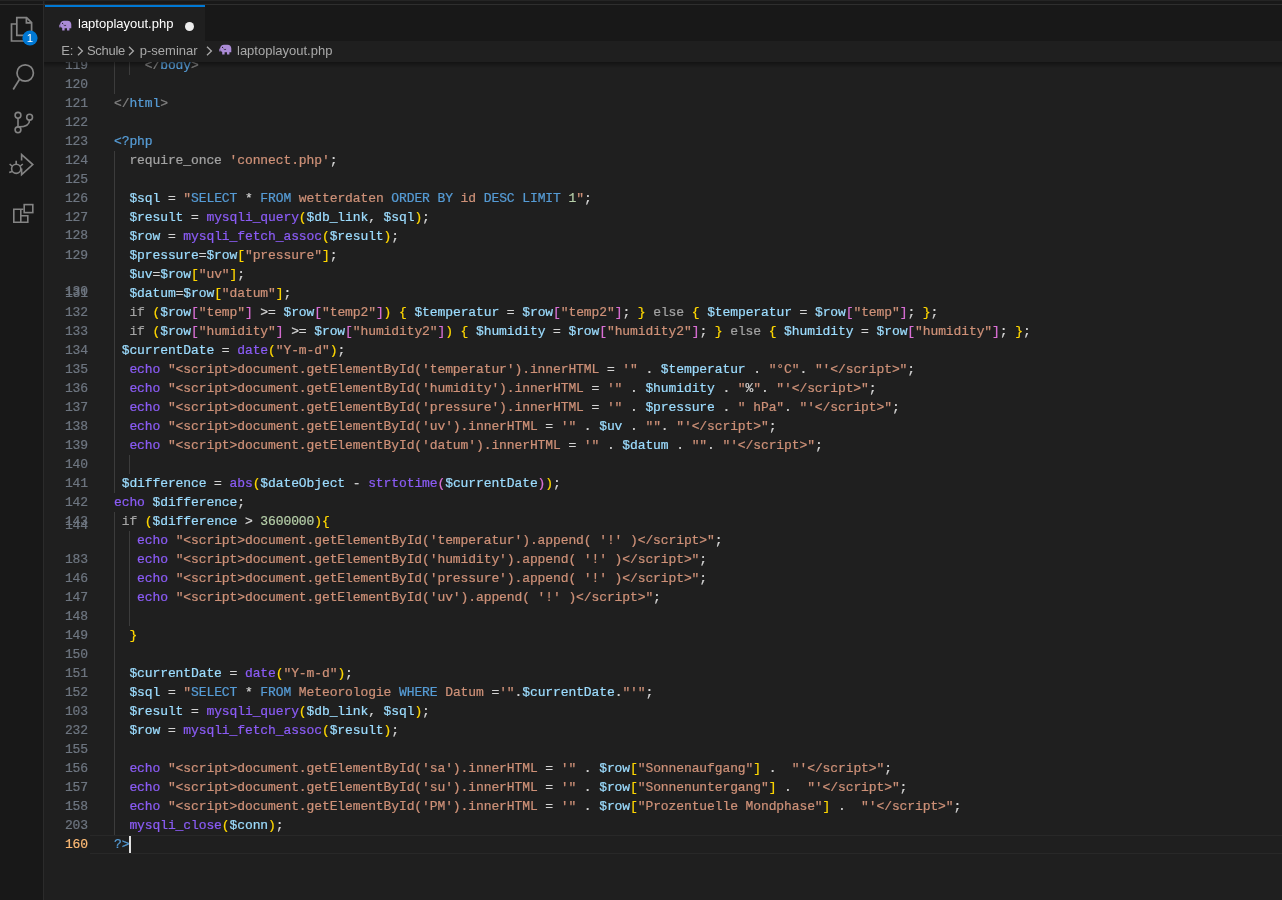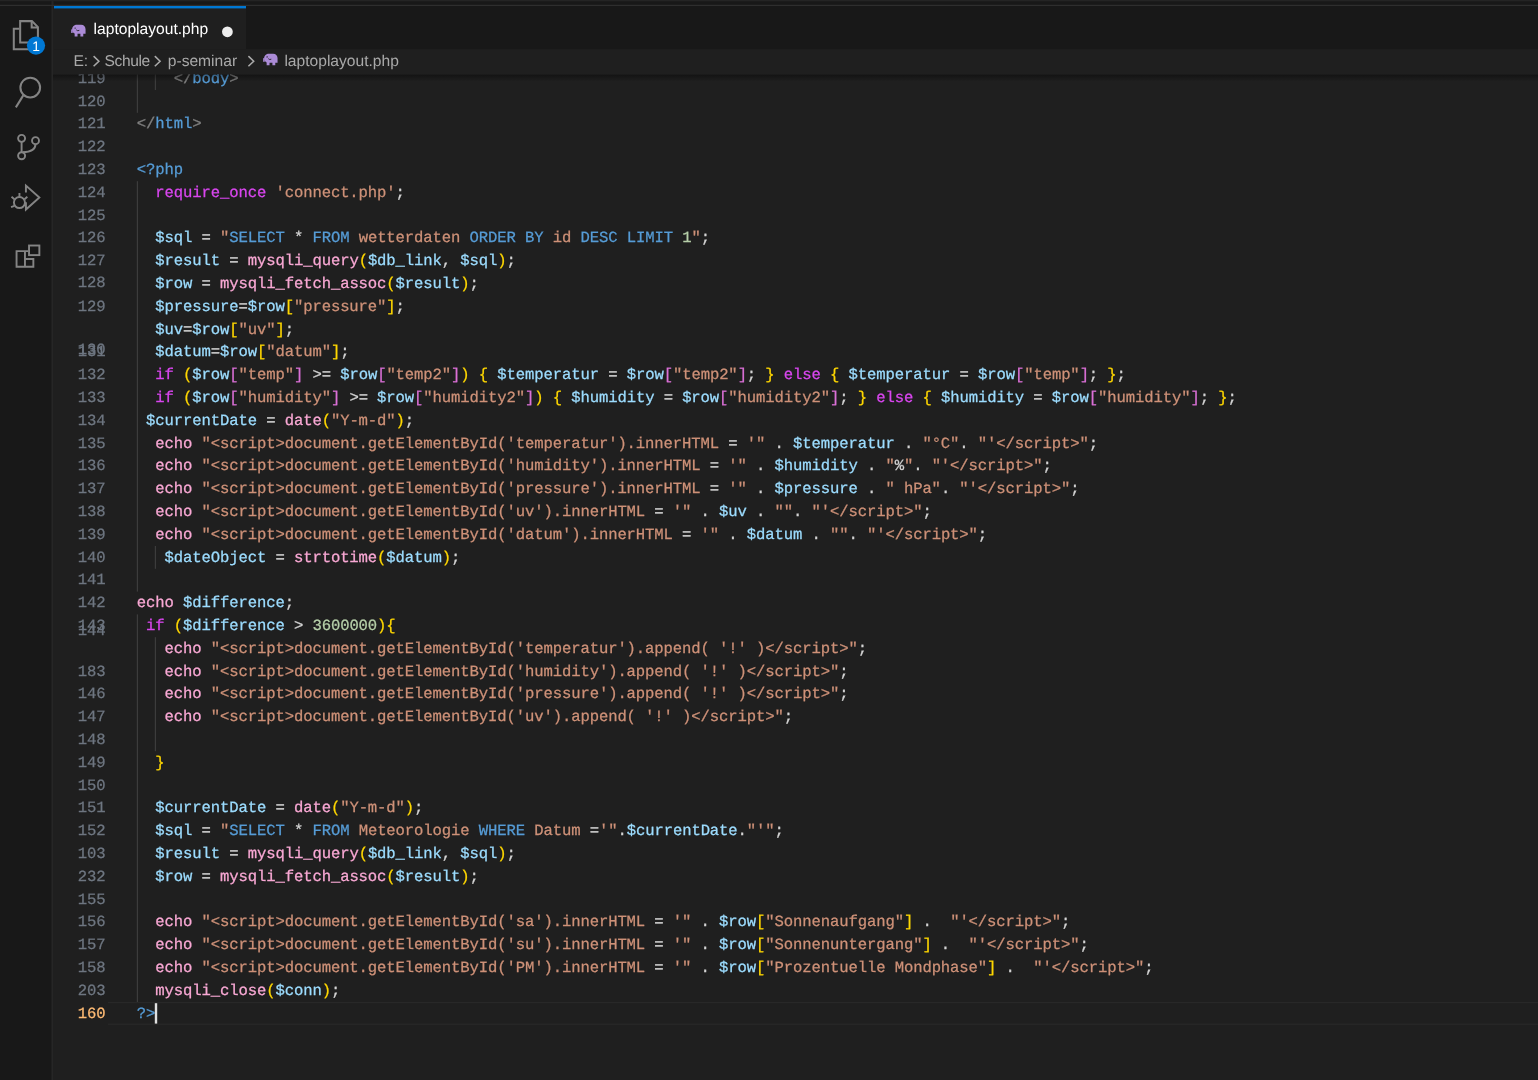--- a/index.html
+++ b/index.html
@@ -21,21 +21,21 @@
   -webkit-text-stroke:0.22px}
 #editor .cl{position:absolute;left:70px;height:19px;line-height:19px;white-space:pre;color:#d4d4d4}
 #editor .ln{position:absolute;left:0;width:44px;height:19px;line-height:19px;text-align:right;color:#6e7681}
 #editor .ln.cur{color:#fdba74}
 #editor .ig{position:absolute;width:1px;background:#3c3c3c}
 #curline{position:absolute;left:46px;right:0;height:19px;border-top:1px solid #282828;
   border-bottom:1px solid #282828}
 #cursor{position:absolute;width:2px;height:17px;background:#e0e0e0}
 #shadow{position:absolute;left:0;top:0;width:100%;height:6px;
   background:linear-gradient(rgba(0,0,0,0.4),rgba(0,0,0,0));z-index:5}
-.k{color:#d946ef}.t{color:#569cd6}.p{color:#808080}.f{color:#f9a8d4}.v{color:#9cdcfe}
+.k{color:#a3a3a3}.t{color:#569cd6}.p{color:#808080}.f{color:#8b5cf6}.v{color:#9cdcfe}
 .s{color:#ce9178}.n{color:#b5cea8}.o{color:#d4d4d4}.b1{color:#ffd700}.b2{color:#da70d6}
 .ic{position:absolute;left:0;width:44px}
 </style></head><body>
 <div id="abar">
     <svg class="ic" style="top:0" width="44" height="250" viewBox="0 0 44 250">
 <g fill="none" stroke="#848484" stroke-width="1.7">
   <path d="M16,24 L11.5,24 L11.5,41 L27,41"></path>
   <path d="M16.8,17.6 L26.6,17.6 L31.6,22.6 L31.6,35.4 L16.8,35.4 Z" fill="#181818"></path>
   <path d="M26.4,17.9 L26.4,22.9 L31.4,22.9"></path>
 </g>
@@ -170,21 +170,21 @@
     <div class="cl" style="top:203px">  <span class="v">$uv</span><span class="o">=</span><span class="v">$row</span><span class="b1">[</span><span class="s">"uv"</span><span class="b1">]</span><span class="o">;</span></div>
     <div class="cl" style="top:222px">  <span class="v">$datum</span><span class="o">=</span><span class="v">$row</span><span class="b1">[</span><span class="s">"datum"</span><span class="b1">]</span><span class="o">;</span></div>
     <div class="cl" style="top:241px">  <span class="k">if</span> <span class="b1">(</span><span class="v">$row</span><span class="b2">[</span><span class="s">"temp"</span><span class="b2">]</span><span class="o"> &gt;= </span><span class="v">$row</span><span class="b2">[</span><span class="s">"temp2"</span><span class="b2">]</span><span class="b1">)</span> <span class="b1">{</span> <span class="v">$temperatur</span><span class="o"> = </span><span class="v">$row</span><span class="b2">[</span><span class="s">"temp2"</span><span class="b2">]</span><span class="o">; </span><span class="b1">}</span> <span class="k">else</span> <span class="b1">{</span> <span class="v">$temperatur</span><span class="o"> = </span><span class="v">$row</span><span class="b2">[</span><span class="s">"temp"</span><span class="b2">]</span><span class="o">; </span><span class="b1">}</span><span class="o">;</span></div>
     <div class="cl" style="top:260px">  <span class="k">if</span> <span class="b1">(</span><span class="v">$row</span><span class="b2">[</span><span class="s">"humidity"</span><span class="b2">]</span><span class="o"> &gt;= </span><span class="v">$row</span><span class="b2">[</span><span class="s">"humidity2"</span><span class="b2">]</span><span class="b1">)</span> <span class="b1">{</span> <span class="v">$humidity</span><span class="o"> = </span><span class="v">$row</span><span class="b2">[</span><span class="s">"humidity2"</span><span class="b2">]</span><span class="o">; </span><span class="b1">}</span> <span class="k">else</span> <span class="b1">{</span> <span class="v">$humidity</span><span class="o"> = </span><span class="v">$row</span><span class="b2">[</span><span class="s">"humidity"</span><span class="b2">]</span><span class="o">; </span><span class="b1">}</span><span class="o">;</span></div>
     <div class="cl" style="top:279px"> <span class="v">$currentDate</span><span class="o"> = </span><span class="f">date</span><span class="b1">(</span><span class="s">"Y-m-d"</span><span class="b1">)</span><span class="o">;</span></div>
     <div class="cl" style="top:298px">  <span class="f">echo</span> <span class="s">"&lt;script&gt;document.getElementById('temperatur').innerHTML </span><span class="o">= </span><span class="s">'"</span><span class="o"> . </span><span class="v">$temperatur</span><span class="o"> . </span><span class="s">"°C"</span><span class="o">. </span><span class="s">"'&lt;/script&gt;"</span><span class="o">;</span></div>
     <div class="cl" style="top:317px">  <span class="f">echo</span> <span class="s">"&lt;script&gt;document.getElementById('humidity').innerHTML </span><span class="o">= </span><span class="s">'"</span><span class="o"> . </span><span class="v">$humidity</span><span class="o"> . </span><span class="s">"</span><span class="o">%</span><span class="s">"</span><span class="o">. </span><span class="s">"'&lt;/script&gt;"</span><span class="o">;</span></div>
     <div class="cl" style="top:336px">  <span class="f">echo</span> <span class="s">"&lt;script&gt;document.getElementById('pressure').innerHTML </span><span class="o">= </span><span class="s">'"</span><span class="o"> . </span><span class="v">$pressure</span><span class="o"> . </span><span class="s">" hPa"</span><span class="o">. </span><span class="s">"'&lt;/script&gt;"</span><span class="o">;</span></div>
     <div class="cl" style="top:355px">  <span class="f">echo</span> <span class="s">"&lt;script&gt;document.getElementById('uv').innerHTML </span><span class="o">= </span><span class="s">'"</span><span class="o"> . </span><span class="v">$uv</span><span class="o"> . </span><span class="s">""</span><span class="o">. </span><span class="s">"'&lt;/script&gt;"</span><span class="o">;</span></div>
     <div class="cl" style="top:374px">  <span class="f">echo</span> <span class="s">"&lt;script&gt;document.getElementById('datum').innerHTML </span><span class="o">= </span><span class="s">'"</span><span class="o"> . </span><span class="v">$datum</span><span class="o"> . </span><span class="s">""</span><span class="o">. </span><span class="s">"'&lt;/script&gt;"</span><span class="o">;</span></div>
-    <div class="cl" style="top:393px">   <span class="v">$dateObject</span><span class="o"> = </span><span class="f">strtotime</span><span class="b1">(</span><span class="v">$datum</span><span class="b1">)</span><span class="o">;</span></div>
+    <div class="cl" style="top:412px"> <span class="v">$difference</span><span class="o"> = </span><span class="f">abs</span><span class="b1">(</span><span class="v">$dateObject</span><span class="o"> - </span><span class="f">strtotime</span><span class="b2">(</span><span class="v">$currentDate</span><span class="b2">)</span><span class="b1">)</span><span class="o">;</span></div>
     <div class="cl" style="top:431px"><span class="f">echo</span> <span class="v">$difference</span><span class="o">;</span></div>
     <div class="cl" style="top:450px"> <span class="k">if</span> <span class="b1">(</span><span class="v">$difference</span><span class="o"> &gt; </span><span class="n">3600000</span><span class="b1">)</span><span class="b1">{</span></div>
     <div class="cl" style="top:469px">   <span class="f">echo</span> <span class="s">"&lt;script&gt;document.getElementById('temperatur').append( '!' )&lt;/script&gt;"</span><span class="o">;</span></div>
     <div class="cl" style="top:488px">   <span class="f">echo</span> <span class="s">"&lt;script&gt;document.getElementById('humidity').append( '!' )&lt;/script&gt;"</span><span class="o">;</span></div>
     <div class="cl" style="top:507px">   <span class="f">echo</span> <span class="s">"&lt;script&gt;document.getElementById('pressure').append( '!' )&lt;/script&gt;"</span><span class="o">;</span></div>
     <div class="cl" style="top:526px">   <span class="f">echo</span> <span class="s">"&lt;script&gt;document.getElementById('uv').append( '!' )&lt;/script&gt;"</span><span class="o">;</span></div>
     <div class="cl" style="top:545px"></div>
     <div class="cl" style="top:564px">  <span class="b1">}</span></div>
     <div class="cl" style="top:583px"></div>
     <div class="cl" style="top:602px">  <span class="v">$currentDate</span><span class="o"> = </span><span class="f">date</span><span class="b1">(</span><span class="s">"Y-m-d"</span><span class="b1">)</span><span class="o">;</span></div>

